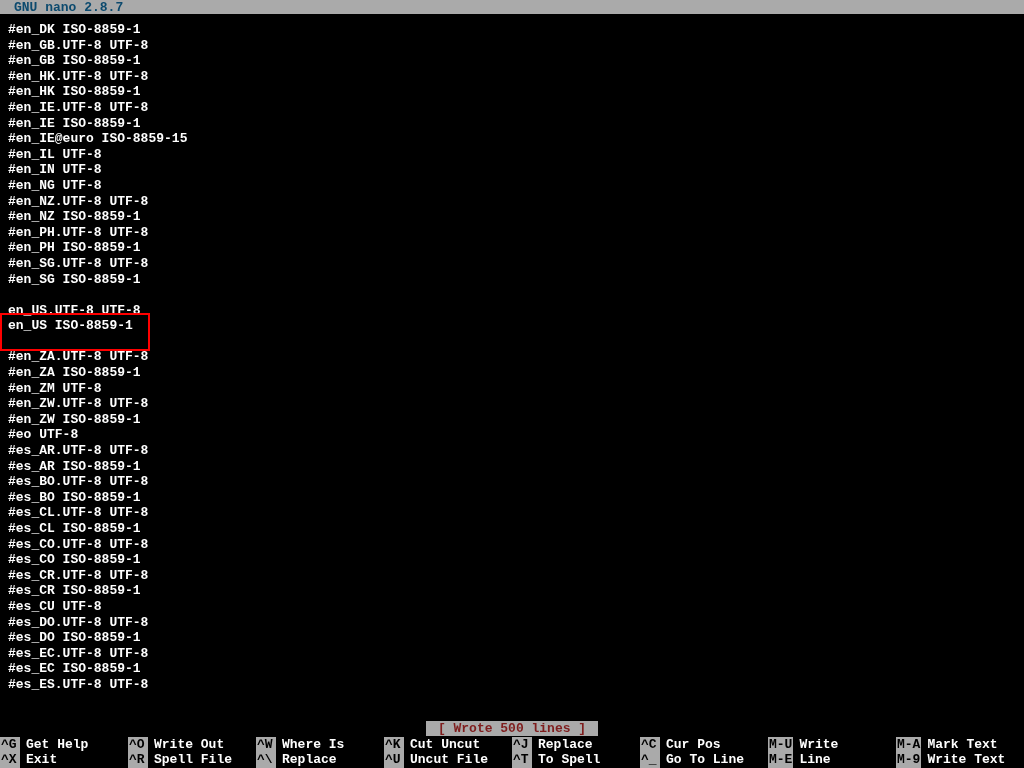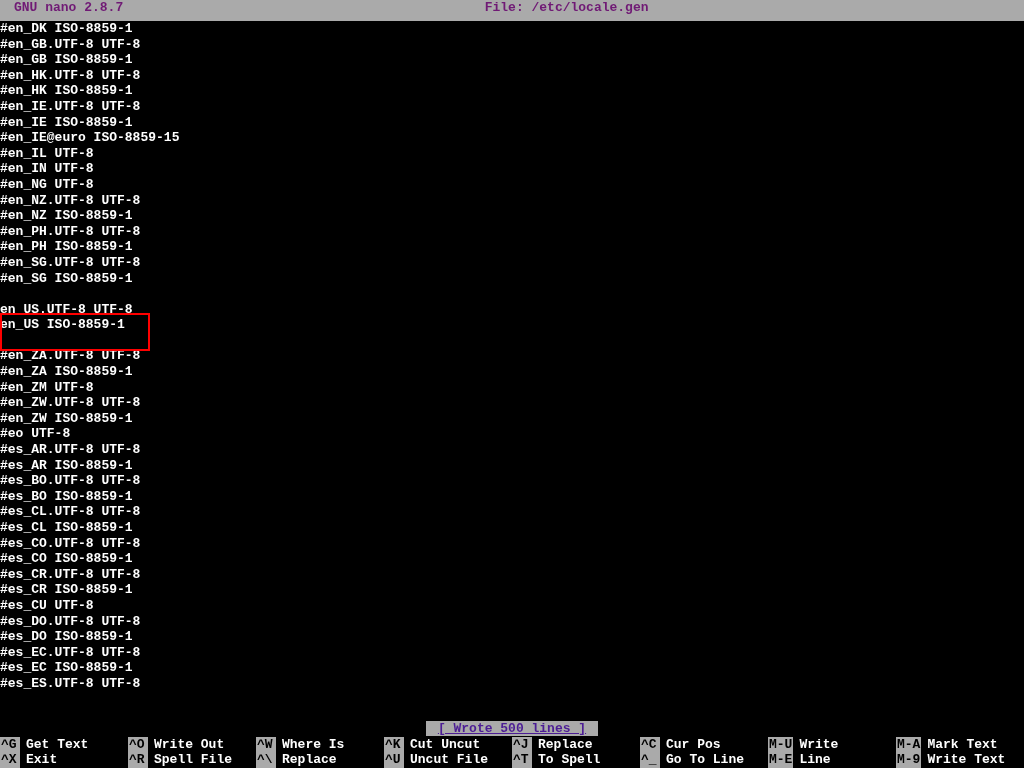--- a/index.html
+++ b/index.html
@@ -9,51 +9,50 @@
     overflow: hidden;
     background: #000;
     font-family: "Courier New", monospace;
     font-size: 13px;
     line-height: 15.6px;
     color: #fff;
     font-weight: bold;
   }
   .titlebar {
     background: #aaa;
-    color: #701a75;
+    color: #0c4a6e;
     width: 100%;
-    height: 21px;
+    height: 14px;
     display: flex;
     white-space: pre;
   }
   .titlebar .left  { flex: 0 0 auto; padding-left: 14px; }
   .titlebar .center{ flex: 1 1 auto; text-align: center; }
   .titlebar .right { flex: 0 0 auto; width: 14px; }
   .editor {
-    padding: 0;
+    padding: 8px;
     white-space: pre;
   }
   .line { height: 15.6px; }
   .highlight-box {
     position: absolute;
     border: 2px solid #f00;
     pointer-events: none;
   }
   .statusbar {
     position: absolute;
     bottom: 31.2px; 
     width: 100%;
     height: 15.6px;
     text-align: center;
   }
   .statusbar span {
     background: #aaa;
-    color: #4c1d95;
+    color: #7f1d1d;
     padding: 0 12px;
-    text-decoration: underline;
   }
   .helpbar {
     position: absolute;
     bottom: 0;
     width: 100%;
   }
   .helprow {
     display: flex;
     width: 100%;
     height: 15.6px;
@@ -72,35 +71,34 @@
     margin-right: 6px;
     min-width: 20px;
     text-align: left;
   }
 </style>
 </head>
 <body>
 
 <div class="titlebar">
   <div class="left">GNU nano 2.8.7</div>
-  <div class="center">File: /etc/locale.gen</div>
   <div class="right"></div>
 </div>
 
 <div class="editor" id="editor"><div class="line">#en_DK ISO-8859-1</div><div class="line">#en_GB.UTF-8 UTF-8</div><div class="line">#en_GB ISO-8859-1</div><div class="line">#en_HK.UTF-8 UTF-8</div><div class="line">#en_HK ISO-8859-1</div><div class="line">#en_IE.UTF-8 UTF-8</div><div class="line">#en_IE ISO-8859-1</div><div class="line">#en_IE@euro ISO-8859-15</div><div class="line">#en_IL UTF-8</div><div class="line">#en_IN UTF-8</div><div class="line">#en_NG UTF-8</div><div class="line">#en_NZ.UTF-8 UTF-8</div><div class="line">#en_NZ ISO-8859-1</div><div class="line">#en_PH.UTF-8 UTF-8</div><div class="line">#en_PH ISO-8859-1</div><div class="line">#en_SG.UTF-8 UTF-8</div><div class="line">#en_SG ISO-8859-1</div><div class="line"></div><div class="line">en_US.UTF-8 UTF-8</div><div class="line">en_US ISO-8859-1</div><div class="line"></div><div class="line">#en_ZA.UTF-8 UTF-8</div><div class="line">#en_ZA ISO-8859-1</div><div class="line">#en_ZM UTF-8</div><div class="line">#en_ZW.UTF-8 UTF-8</div><div class="line">#en_ZW ISO-8859-1</div><div class="line">#eo UTF-8</div><div class="line">#es_AR.UTF-8 UTF-8</div><div class="line">#es_AR ISO-8859-1</div><div class="line">#es_BO.UTF-8 UTF-8</div><div class="line">#es_BO ISO-8859-1</div><div class="line">#es_CL.UTF-8 UTF-8</div><div class="line">#es_CL ISO-8859-1</div><div class="line">#es_CO.UTF-8 UTF-8</div><div class="line">#es_CO ISO-8859-1</div><div class="line">#es_CR.UTF-8 UTF-8</div><div class="line">#es_CR ISO-8859-1</div><div class="line">#es_CU UTF-8</div><div class="line">#es_DO.UTF-8 UTF-8</div><div class="line">#es_DO ISO-8859-1</div><div class="line">#es_EC.UTF-8 UTF-8</div><div class="line">#es_EC ISO-8859-1</div><div class="line">#es_ES.UTF-8 UTF-8</div></div>
 
 <div class="highlight-box" id="highlight" style="top: 313px; left: 0px; width: 150px; height: 38px;"></div>
 
 <div class="statusbar">
   <span>[ Wrote 500 lines ]</span>
 </div>
 
 <div class="helpbar">
   <div class="helprow" id="helprow1">
-      <div class="helpcell"><span class="key">^G</span><span>Get Text</span></div>
+      <div class="helpcell"><span class="key">^G</span><span>Get Help</span></div>
       <div class="helpcell"><span class="key">^O</span><span>Write Out</span></div>
       <div class="helpcell"><span class="key">^W</span><span>Where Is</span></div>
       <div class="helpcell"><span class="key">^K</span><span>Cut Uncut</span></div>
       <div class="helpcell"><span class="key">^J</span><span>Replace</span></div>
       <div class="helpcell"><span class="key">^C</span><span>Cur Pos</span></div>
       <div class="helpcell"><span class="key">M-U</span><span>Write</span></div>
       <div class="helpcell"><span class="key">M-A</span><span>Mark Text</span></div>
     </div>
   <div class="helprow" id="helprow2">
       <div class="helpcell"><span class="key">^X</span><span>Exit</span></div>

